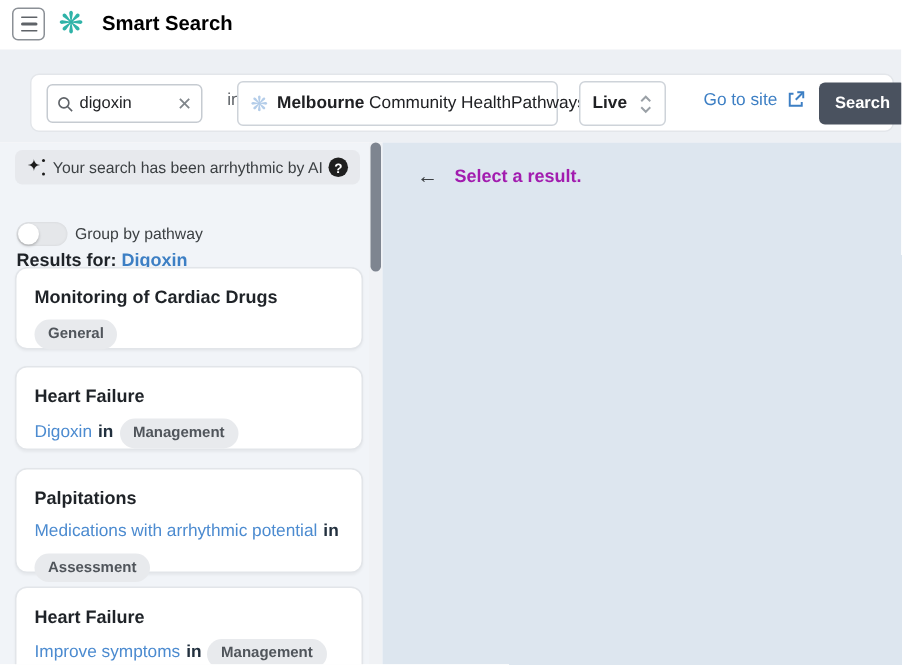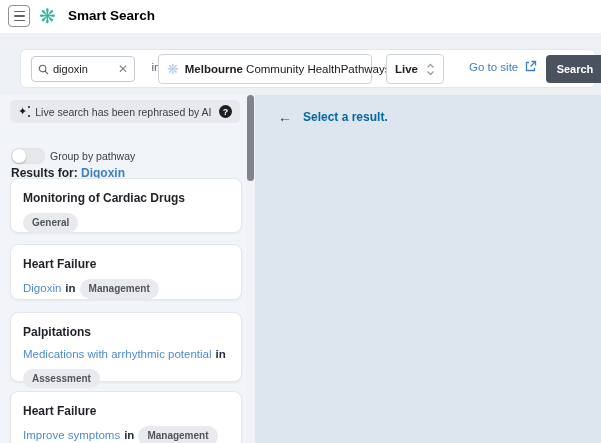--- a/index.html
+++ b/index.html
@@ -62,21 +62,21 @@
   .badge { display:inline-block; background:#e8eaed; color:#50555b; font-size:10px; font-weight:600; padding:3px 9px; border-radius:10px; }
   .card1 { top:83px;  height:55px; }
   .card2 { top:149px; height:56px; }
   .card3 { top:217px; height:70px; }
   .card4 { top:296px; height:62px; }
   .card3 .badge-line { margin-top:6px; }
 
   
   .placeholder { position:absolute; left:23px; top:15px; display:flex; align-items:center; gap:11px; }
   .back-arrow { font-size:14px; color:#3c4043; line-height:1; }
-  .placeholder-text { font-size:12px; font-weight:700; color:#0369a1; }
+  .placeholder-text { font-size:12px; font-weight:700; color:#a21caf; }
 </style>
 </head>
 <body>
 
 <div class="app">
 
   <div class="topbar">
     <div class="hamburger">
       <span class="icon-wrap" style="display:contents"><i></i><i></i><i></i></span>
     </div>
@@ -125,21 +125,21 @@
       </a>
 
       <button class="search-btn">Search</button>
     </div>
   </div>
 
   <div class="left-panel">
 
     <div class="ai-banner">
       <span class="sparkle"><span>✦</span><i class="d1"></i><i class="d2"></i></span>
-      <span class="ai-text">Live search has been rephrased by AI</span>
+      <span class="ai-text">Your search has been arrhythmic by AI</span>
       <span class="help-icon">?</span>
     </div>
 
     <div class="results-for">
       <span>Results for:</span>
       <a>Digoxin</a>
     </div>
 
     <div class="toggle-row">
       <div class="toggle">

